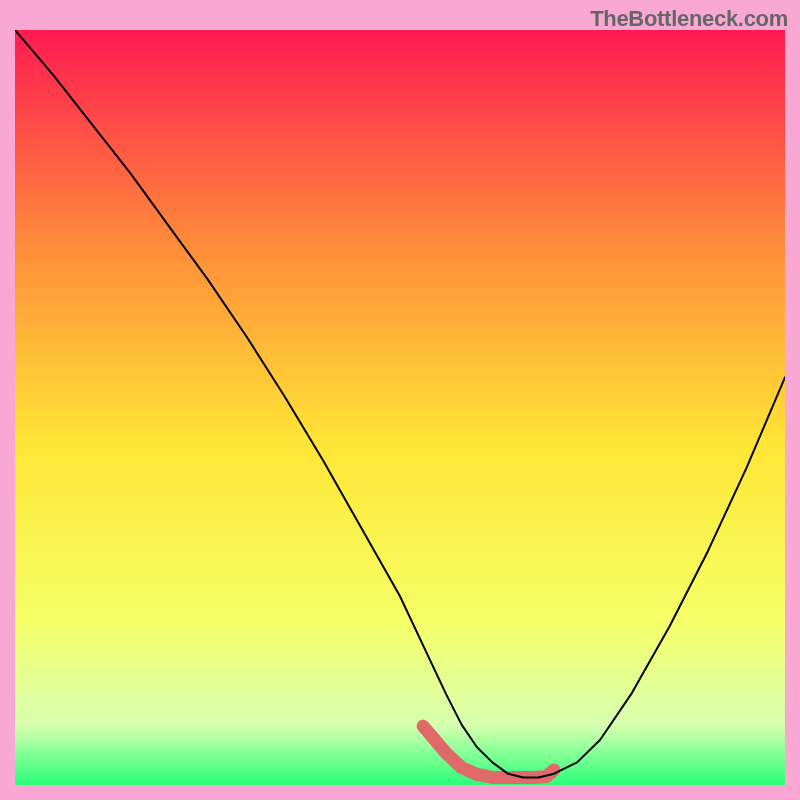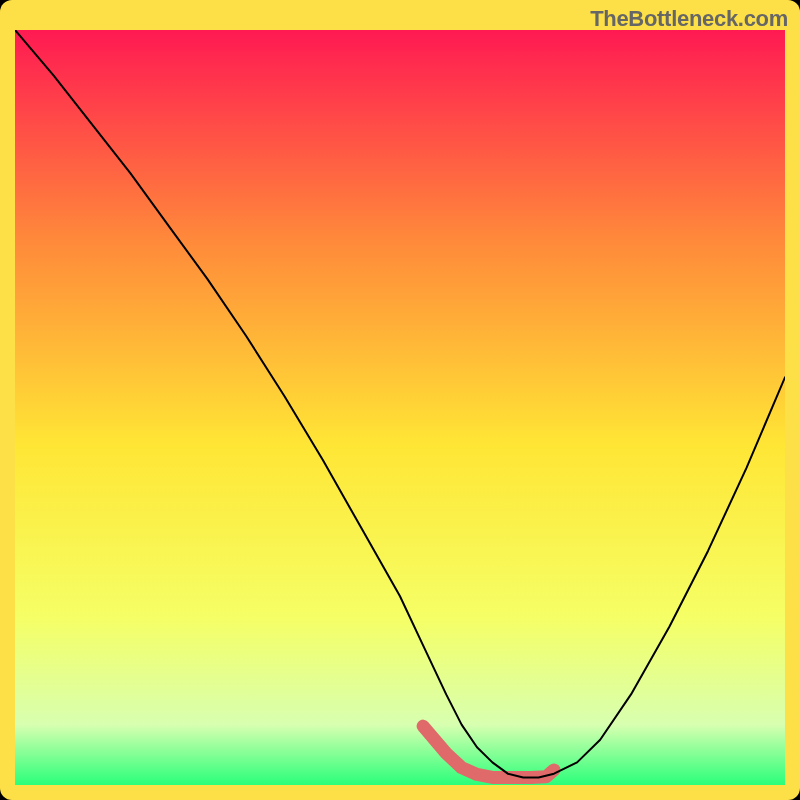--- a/index.html
+++ b/index.html
@@ -1,22 +1,21 @@
 <!DOCTYPE html>
 <html><head>
 <meta charset="utf-8">
 <style>
   * { margin: 0; padding: 0; box-sizing: border-box; }
   html, body { width: 800px; height: 800px; overflow: hidden; background: #000; }
   .frame {
     position: relative;
     width: 800px;
     height: 800px;
-    background: #fde047;
-    border-radius: 12px;
+    background: #f9a8d4;
   }
   .watermark {
     position: absolute;
     top: 6px;
     right: 12px;
     font-family: Arial, Helvetica, sans-serif;
     font-size: 22px;
     font-weight: bold;
     color: #666;
     z-index: 5;

